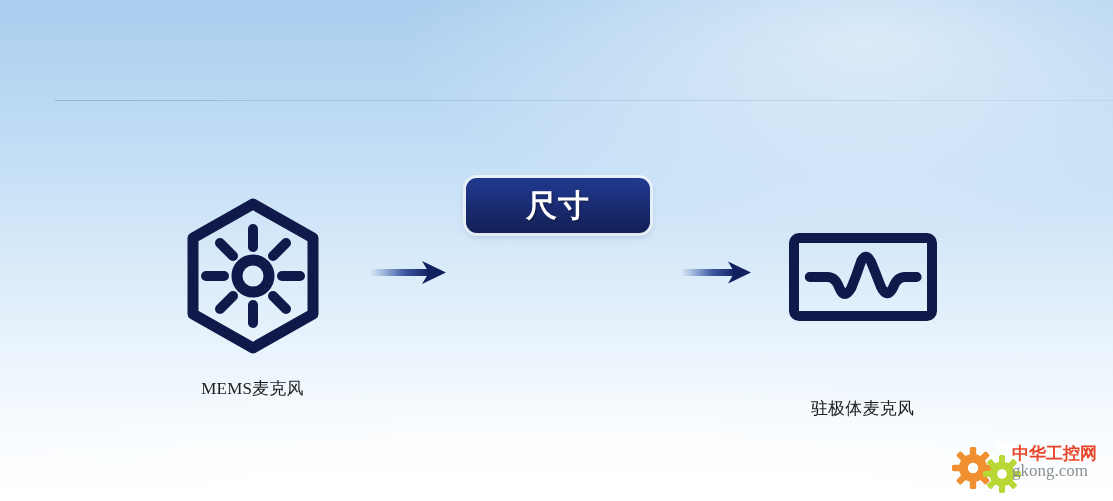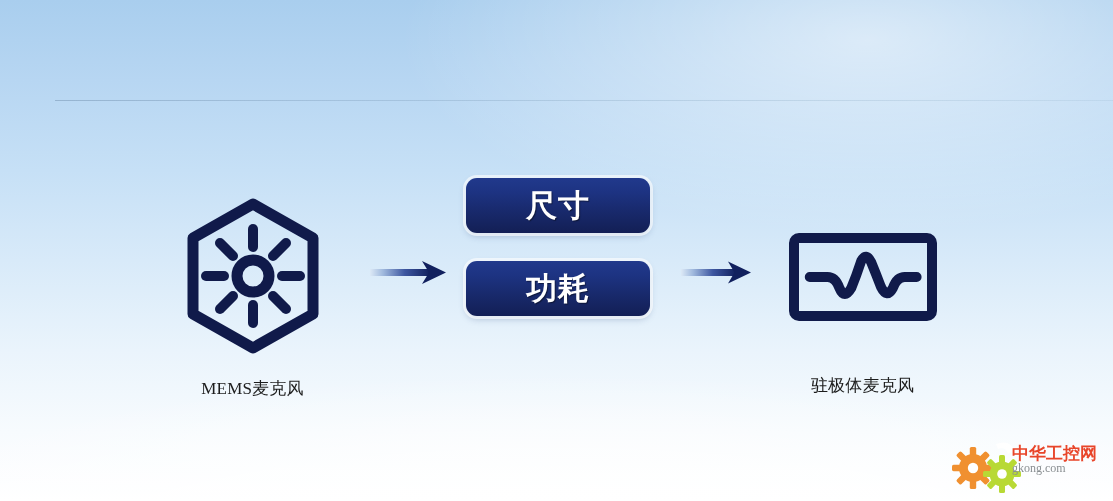--- a/index.html
+++ b/index.html
@@ -56,21 +56,21 @@
   .node-caption {
     margin-top: 14px;
     color: #1d1d1d;
     font-family: "Liberation Serif", "DejaVu Serif", serif;
     font-size: 17px;
     line-height: 1;
     white-space: nowrap;
     letter-spacing: 0.2px;
   }
   #node-left .node-caption  { margin-top: 24px; }
-  #node-right .node-caption { margin-top: 55px; }
+  #node-right .node-caption { margin-top: 78px; }
 
   .icon-svg { display: block; }
 
   
   #pill-stack {
     position: absolute;
     left: 466px;
     top: 178px;
     width: 184px;
     display: flex;
@@ -130,21 +130,21 @@
     color: #e8452a;
     letter-spacing: 0px;
     white-space: nowrap;
     text-shadow: 0 1px 0 rgba(255,255,255,0.6);
   }
   .wm-text-en {
     position: absolute;
     left: 60px;
     top: 24px;
     font-family: "Liberation Serif", "DejaVu Serif", serif;
-    font-size: 12px;
+    font-size: 17px;
     line-height: 1;
     color: #8a8f92;
     letter-spacing: 0px;
     white-space: nowrap;
   }
 </style>
 </head>
 <body>
 
 <div id="stage">
@@ -189,23 +189,20 @@
       <path d="M52 3 L76 14.5 L52 26 L59 14.5 Z" fill="#11205e"></path>
     </svg>
   </span>
 
   <div id="pill-stack">
 
     <div class="pill">
       <span class="pill-label">尺寸</span>
     </div>
 
-    <div class="pill">
-      <span class="pill-label">功耗</span>
-    </div>
 
 
   </div>
 
   <span class="arrow" id="arrow-2">
     <svg width="75" height="30" viewBox="0 0 75 30" aria-hidden="true">
       <defs>
         <linearGradient id="agrad2" x1="0" y1="0" x2="1" y2="0">
           <stop offset="0%" stop-color="#dce9f6"></stop>
           <stop offset="22%" stop-color="#9fb8dd"></stop>

